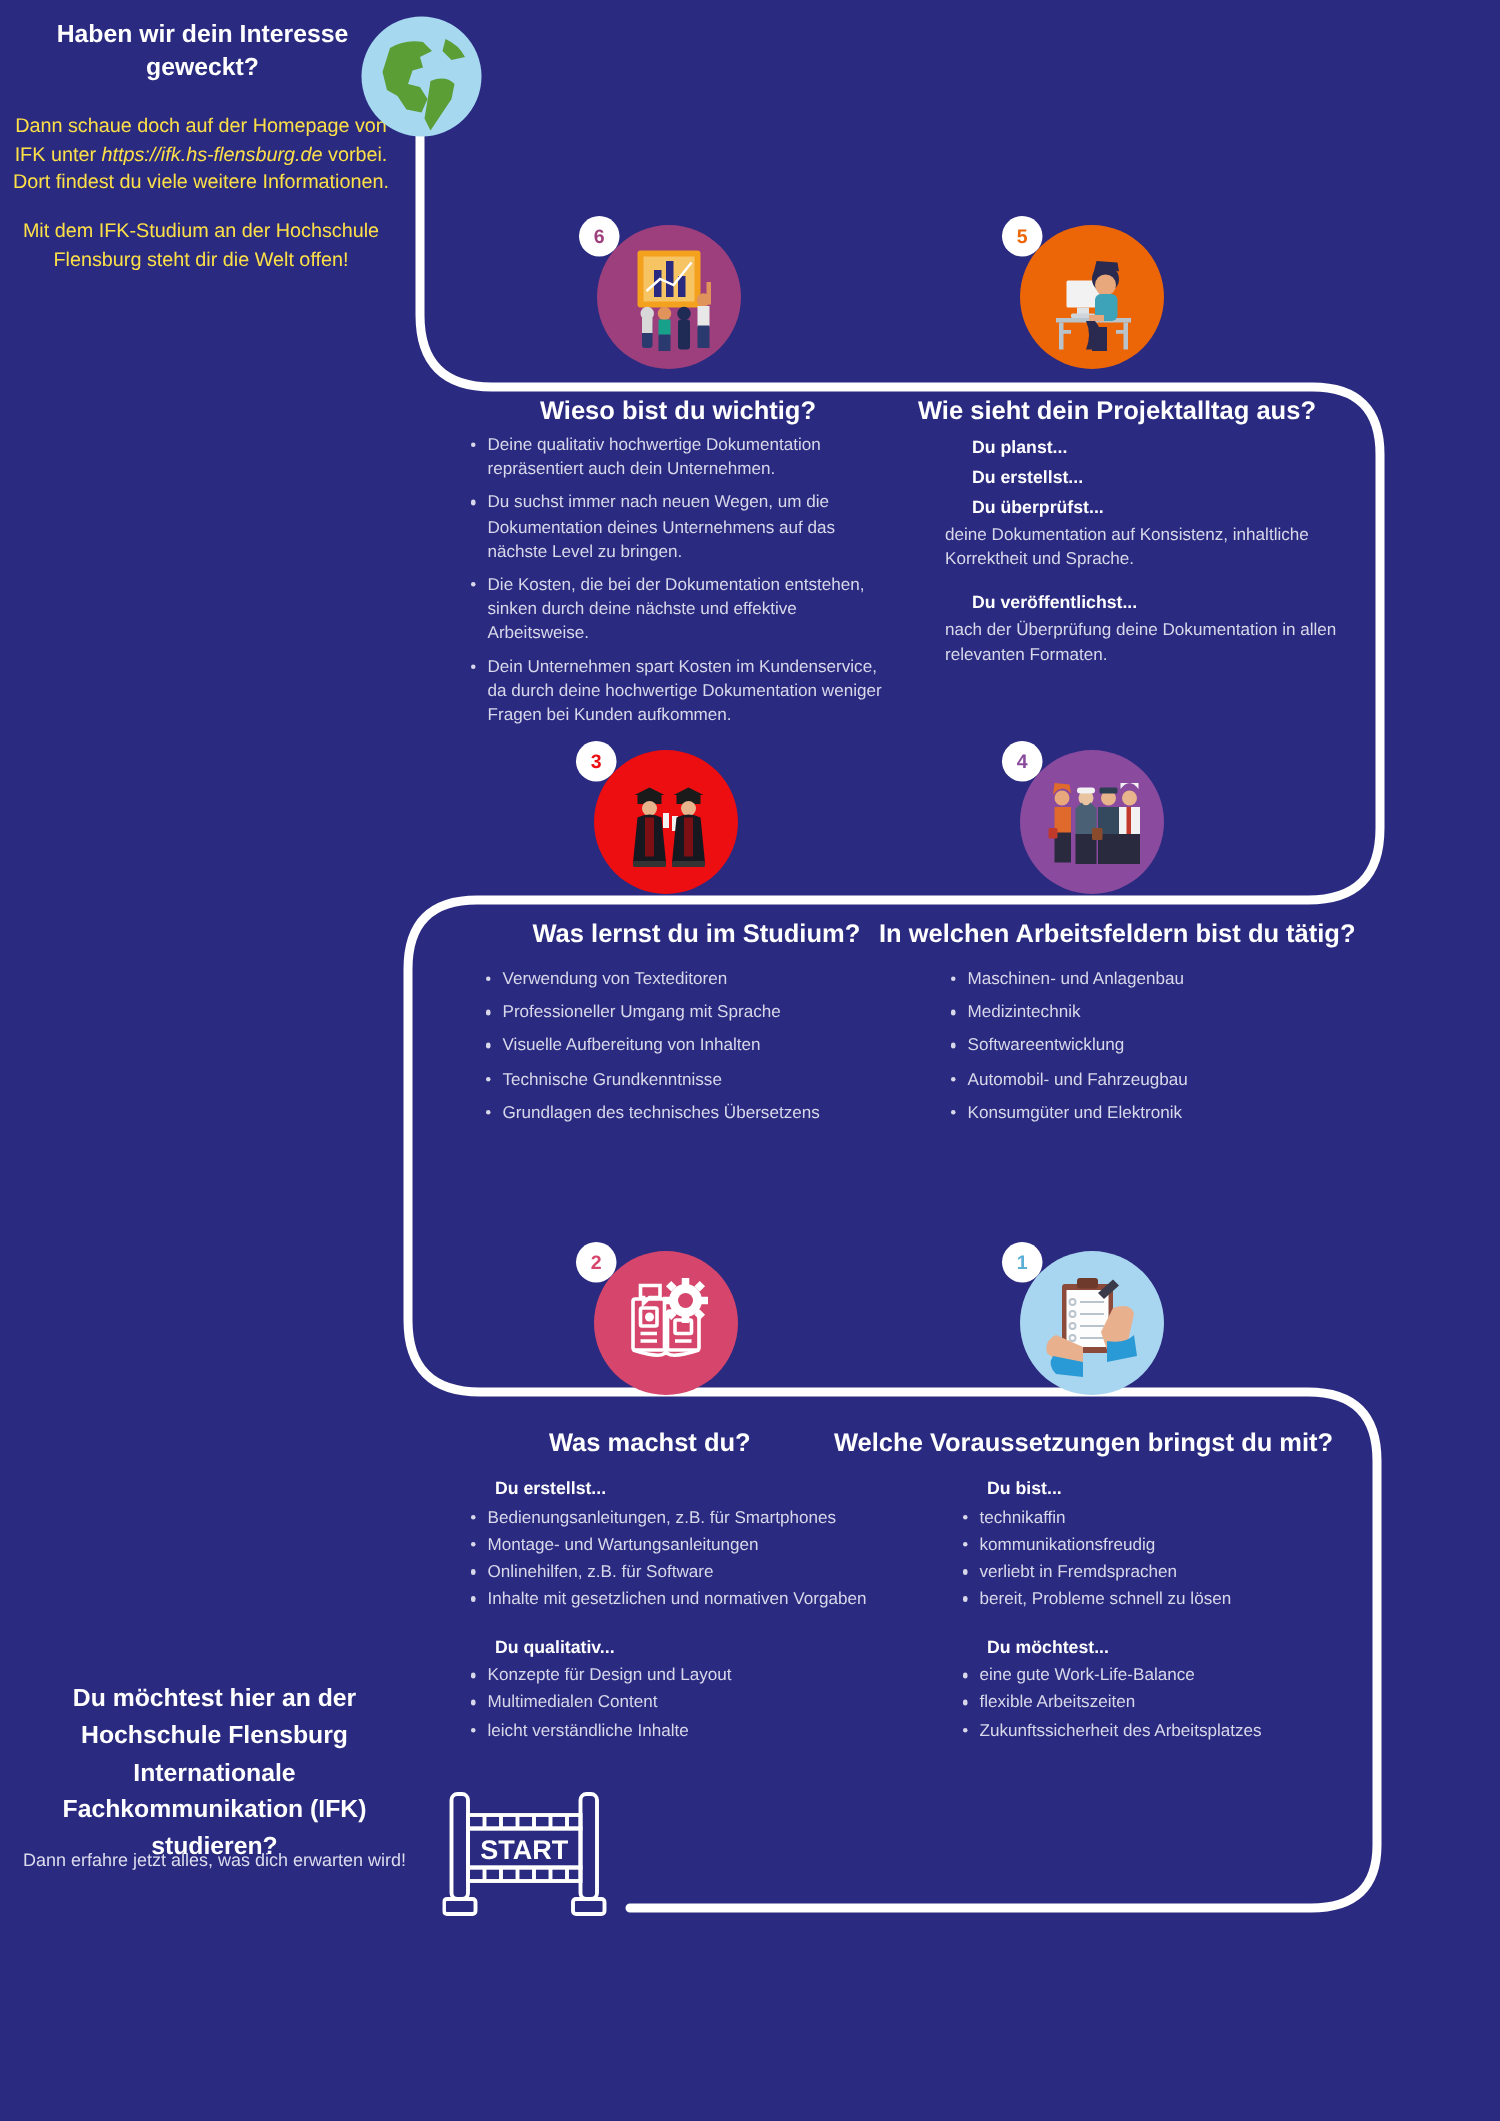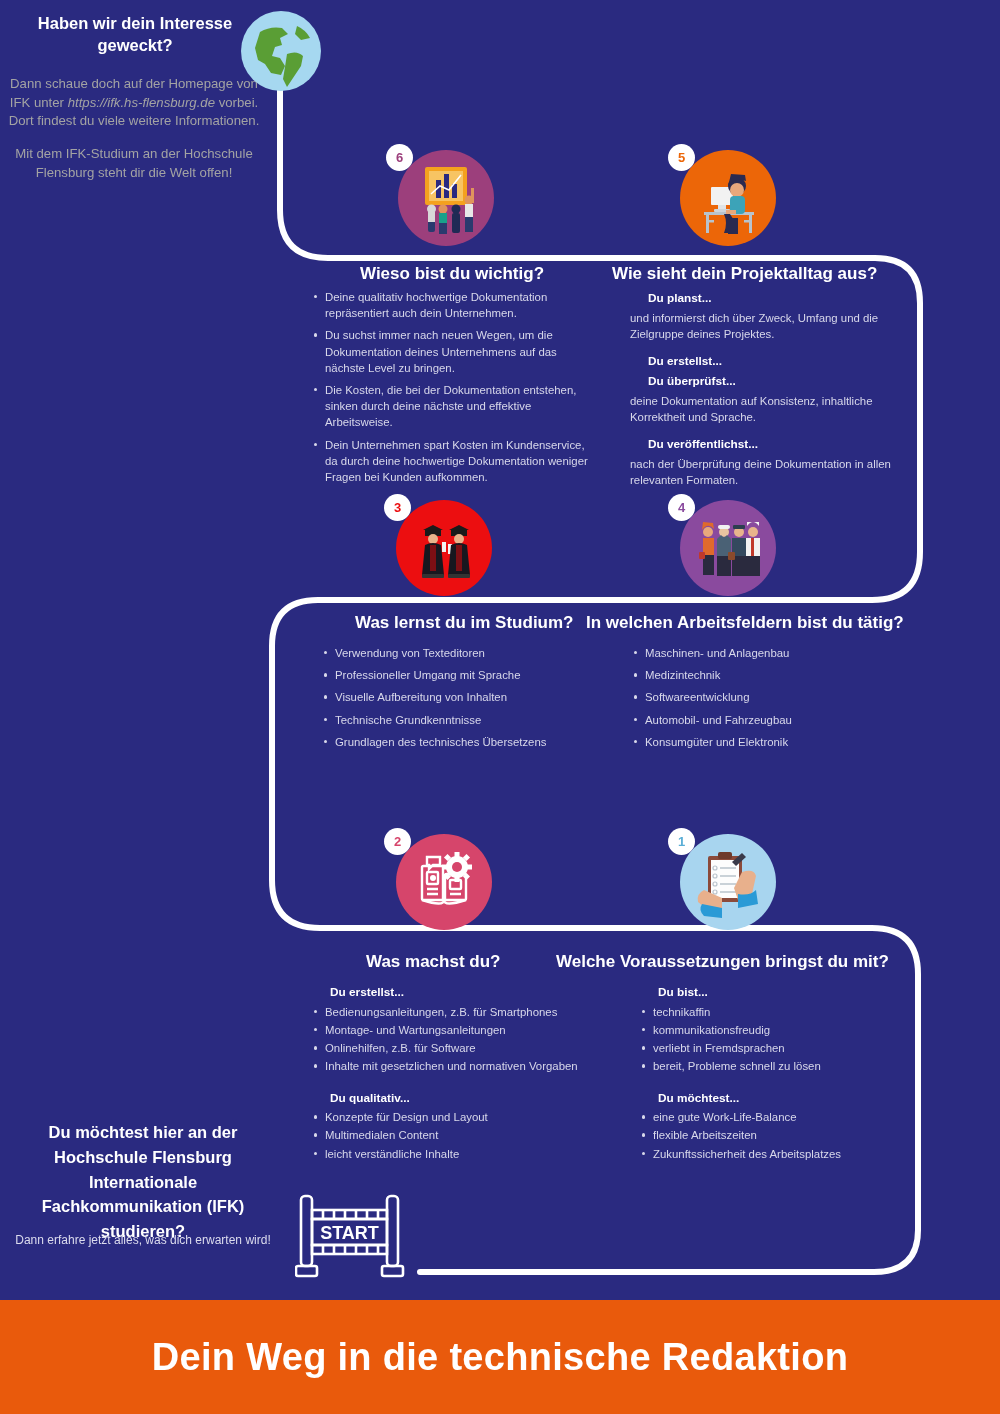--- a/index.html
+++ b/index.html
@@ -19,21 +19,21 @@
   
   .abs{position:absolute;z-index:3;}
 
   .intro-title{
     width:250px;left:10px;top:12px;
     font-size:16.5px;font-weight:bold;line-height:1.35;
     text-align:center;
   }
   .intro-body{
     width:258px;left:5px;top:75px;
-    font-size:13.2px;line-height:1.42;text-align:center;color:#a3a3a3;
+    font-size:13.2px;line-height:1.42;text-align:center;color:#fde047;
   }
   .intro-body .u{font-style:italic;}
   .intro-body p{margin:0 0 14px 0;}
 
   .bottom-left-title{
     width:270px;left:8px;top:1120px;
     font-size:16.5px;font-weight:bold;line-height:1.5;text-align:center;
   }
   .bottom-left-sub{
     width:280px;left:3px;top:1232px;
@@ -192,21 +192,20 @@
     <ul>
       <li>Deine qualitativ hochwertige Dokumentation repräsentiert auch dein Unternehmen.</li>
       <li>Du suchst immer nach neuen Wegen, um die Dokumentation deines Unternehmens auf das nächste Level zu bringen.</li>
       <li>Die Kosten, die bei der Dokumentation entstehen, sinken durch deine nächste und effektive Arbeitsweise.</li>
       <li>Dein Unternehmen spart Kosten im Kundenservice, da durch deine hochwertige Dokumentation weniger Fragen bei Kunden aufkommen.</li>
     </ul>
   </div>
 
   <div class="list" style="left:630px;top:290px;width:272px;">
     <div class="lead">Du planst...</div>
-    <div class="para">und informierst dich über Zweck, Umfang und die Zielgruppe deines Projektes.</div>
     <div class="lead">Du erstellst...</div>
     <div class="lead">Du überprüfst...</div>
     <div class="para">deine Dokumentation auf Konsistenz, inhaltliche Korrektheit und Sprache.</div>
     <div class="lead">Du veröffentlichst...</div>
     <div class="para">nach der Überprüfung deine Dokumentation in allen relevanten Formaten.</div>
   </div>
 
   <div class="step" style="left:396px;top:500px;">
     <div class="circle" style="background:#ec0e10">
       <svg width="96" height="96" viewBox="0 0 96 96">
@@ -399,17 +398,14 @@
         <rect x="17" y="20" width="75" height="9"></rect>
         <rect x="17" y="29" width="75" height="26"></rect>
         <rect x="17" y="55" width="75" height="9"></rect>
         <path d="M28 20 v9 M39 20 v9 M50 20 v9 M61 20 v9 M72 20 v9 M83 20 v9"></path>
         <path d="M28 55 v9 M39 55 v9 M50 55 v9 M61 55 v9 M72 55 v9 M83 55 v9"></path>
       </g>
       <text x="54.5" y="49" text-anchor="middle" font-family="'Liberation Sans', sans-serif" font-size="18" font-weight="bold" fill="#ffffff">START</text>
     </svg>
   </div>
 
-  <div class="footer">
-    <div class="footer-text">Dein Weg in die technische Redaktion</div>
-  </div>
 
 </div>
 
 </body></html>

